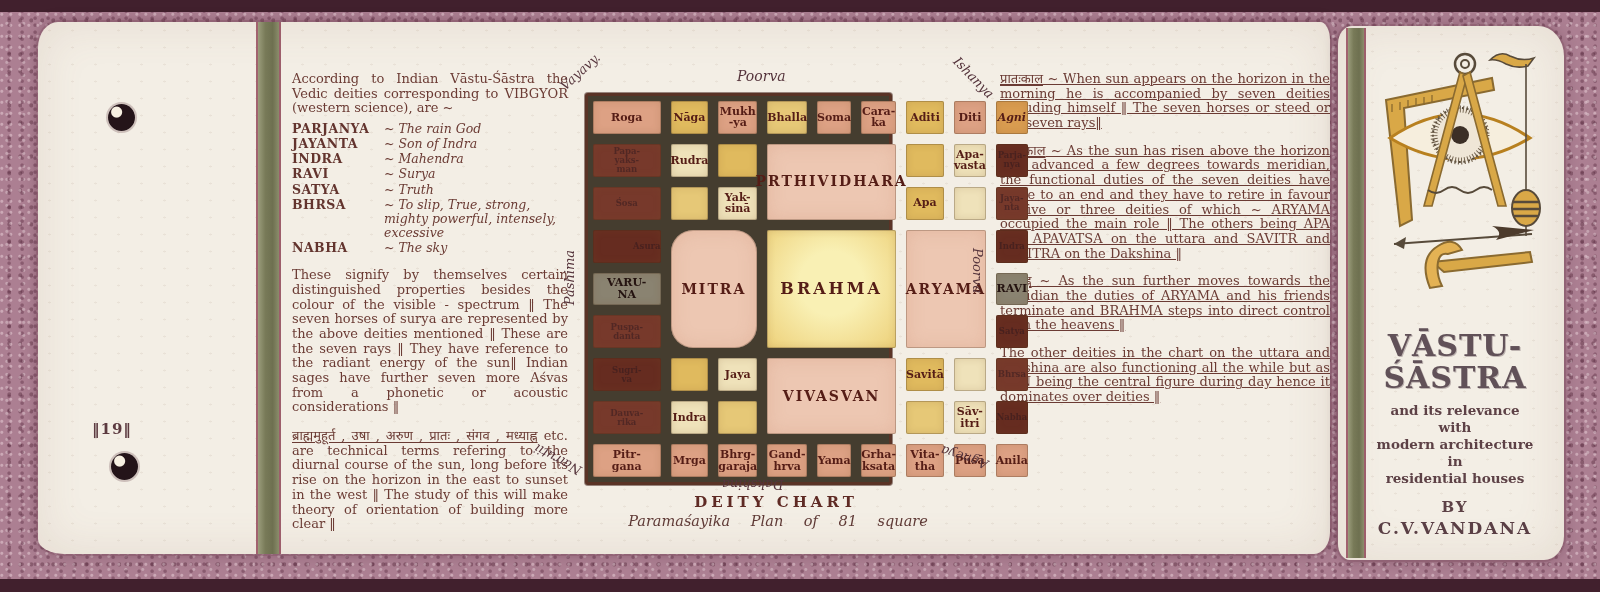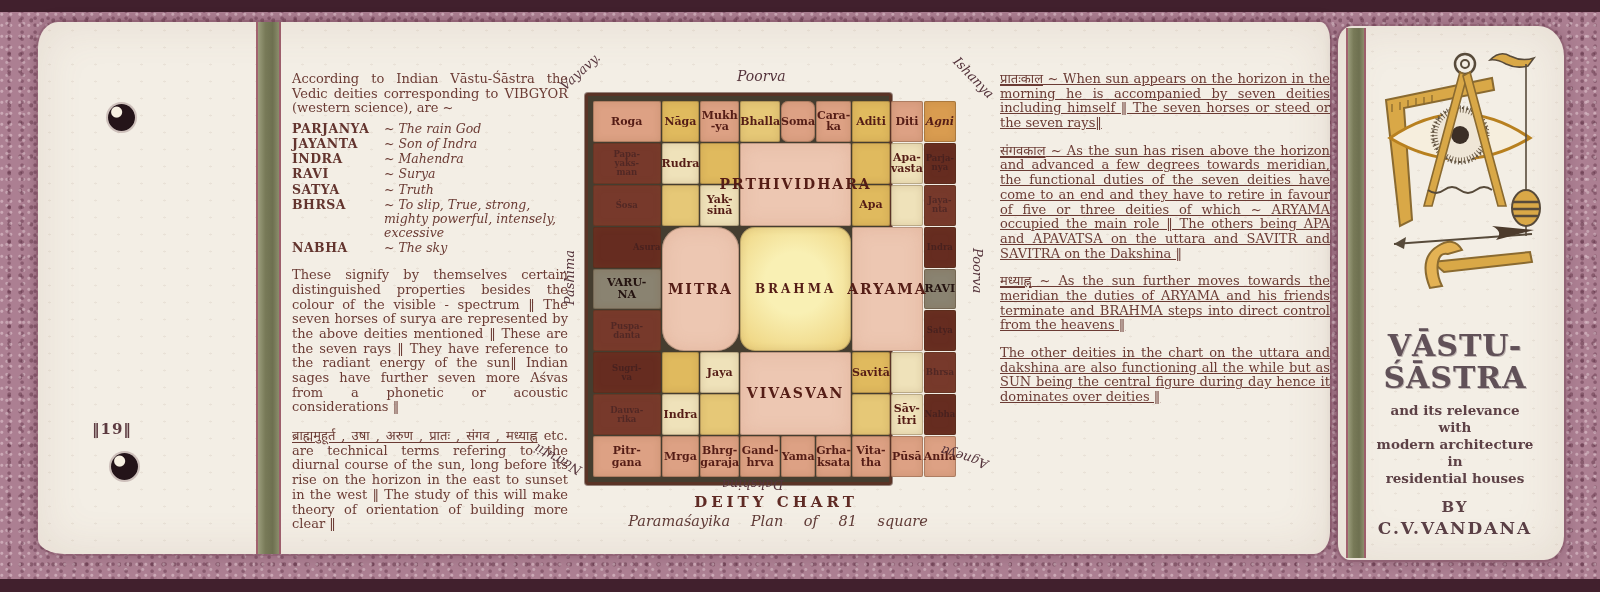--- a/index.html
+++ b/index.html
@@ -32,41 +32,41 @@
   .hw p{margin:0 0 13px 0;}
   .deva{text-decoration:underline;text-underline-offset:2px;}
   .deity-row{display:flex;margin:1px 0;text-align:left;}
   .dname{flex:0 0 92px;font-weight:bold;font-size:12.5px;letter-spacing:.5px;color:#63342e;}
   .dmean{font-style:italic;font-size:12.5px;}
 
   
   .grid{
     position:absolute;left:585px;top:93px;width:307px;height:392px;
     display:grid;grid-template-rows:repeat(9,1fr);grid-template-columns:repeat(9,1fr);
-    gap:1px;padding:5px;box-sizing:border-box;
+    gap:10px;padding:5px;box-sizing:border-box;
     background:#453d2f;border:3px solid #5a3326;border-radius:3px;
     box-shadow:0 0 0 1px rgba(60,25,20,.5);
   }
   .gcell{display:flex;align-items:center;justify-content:center;text-align:center;
     font:bold 11px/1.05 "DejaVu Serif",serif;color:#551d16;white-space:pre-line;border-radius:2px;
     box-shadow:inset 0 0 0 1px rgba(60,40,20,.25), inset 0 0 9px rgba(125,85,45,.20);}
   .salmon{background:#dda184;}
   .gold{background:#e0ba5e;}
   .gold2{background:#e6c877;}
   .amber{background:#d99c50;font-style:italic;}
   .pale{background:#efe2ba;}
   .dark{background:#77392b;}
   .darker{background:#662c20;}
   .graycell{background:#8a8371;}
   .faint{color:rgba(40,20,30,.48);font-size:8.5px;}
   .strong{color:#241310;}
   .pinkblock{background:#edc7b2;box-shadow:inset 0 0 0 1px rgba(60,40,20,.25), inset 0 0 18px rgba(200,130,100,.25);}
   .yellowblock{background:radial-gradient(circle at 50% 45%, #f9f0b4 0 35%, #edd079);}
   .blockfont{font-size:14px;letter-spacing:2px;}
-  .block-c{font-size:12px;letter-spacing:3px;border-radius:15px;}
+  .block-c{font-size:16px;letter-spacing:3px;}
   .dir{position:absolute;font:italic 13px "DejaVu Serif",serif;color:#55343c;white-space:nowrap;}
   .vert{writing-mode:vertical-rl;}
   .chart-title{position:absolute;left:585px;width:382px;text-align:center;font:bold 15px "DejaVu Serif",serif;letter-spacing:4px;color:#5f2a24;}
   .chart-sub{position:absolute;left:568px;width:420px;text-align:center;font:italic 14.5px "DejaVu Serif",serif;word-spacing:16px;color:#5f3a36;}
 
   
   .cover-title{position:absolute;left:1362px;top:330px;width:186px;text-align:center;
     font:bold 30px/1.05 "DejaVu Serif",serif;letter-spacing:1px;color:#615158;text-shadow:1px 1px 0 rgba(88,68,78,.35);}
   .cover-sub{position:absolute;left:1362px;top:402px;width:186px;text-align:center;font:bold 13.5px/1.25 "DejaVu Serif",serif;color:#5d4146;}
   .cover-by{position:absolute;left:1362px;top:498px;width:186px;text-align:center;font:bold 15px "DejaVu Serif",serif;letter-spacing:2px;color:#5d4146;}
@@ -135,21 +135,21 @@
   </p>
   <p>The other deities in the chart on the uttara and dakshina are also functioning all the while but as SUN being the central figure during day hence it dominates over deities ‖</p>
 </div>
 
 <div class="grid" id="deity-grid">
     <div class="gcell salmon" style="grid-area: 1 / 1 / span 1 / span 1;">Roga</div>
     <div class="gcell gold" style="grid-area: 1 / 2 / span 1 / span 1;">Nāga</div>
     <div class="gcell salmon" style="grid-area: 1 / 3 / span 1 / span 1;">Mukh
 -ya</div>
     <div class="gcell gold2" style="grid-area: 1 / 4 / span 1 / span 1;">Bhalla</div>
-    <div class="gcell salmon" style="grid-area: 1 / 5 / span 1 / span 1; border-radius: 7px;">Soma</div>
+    <div class="gcell salmon" style="grid-area: 1 / 5 / span 1 / span 1;">Soma</div>
     <div class="gcell salmon" style="grid-area: 1 / 6 / span 1 / span 1;">Cara-
 ka</div>
     <div class="gcell gold" style="grid-area: 1 / 7 / span 1 / span 1;">Aditi</div>
     <div class="gcell salmon" style="grid-area: 1 / 8 / span 1 / span 1;">Diti</div>
     <div class="gcell amber" style="grid-area: 1 / 9 / span 1 / span 1;">Agni</div>
     <div class="gcell salmon" style="grid-area: 9 / 1 / span 1 / span 1;">Pitr-
 gana</div>
     <div class="gcell salmon" style="grid-area: 9 / 2 / span 1 / span 1;">Mrga</div>
     <div class="gcell salmon" style="grid-area: 9 / 3 / span 1 / span 1;">Bhrg-
 garaja</div>

